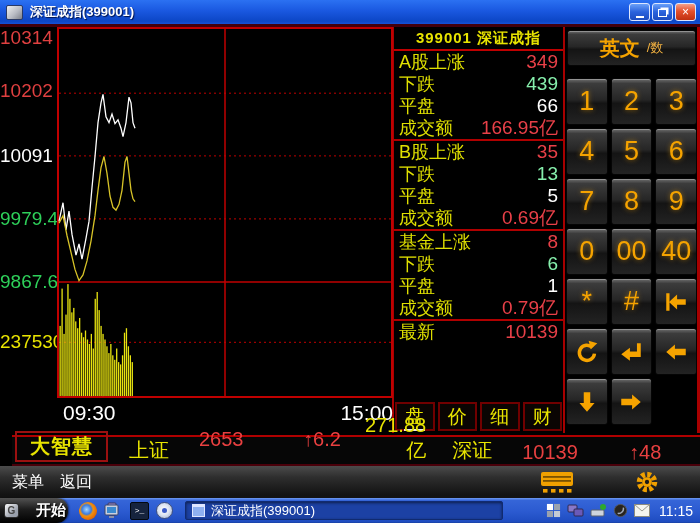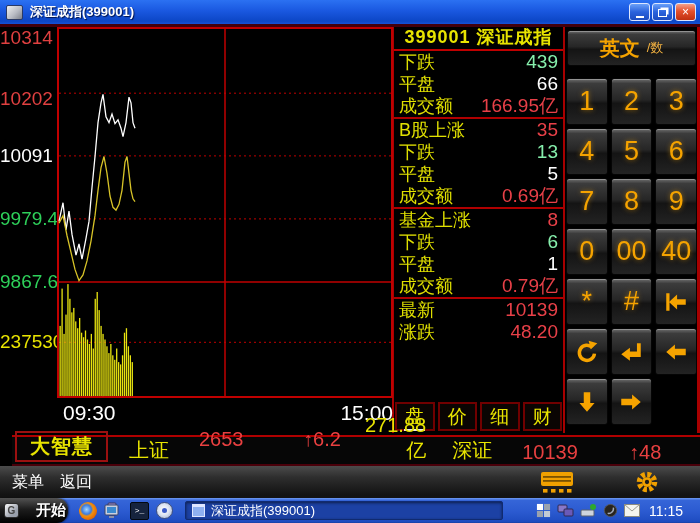--- a/index.html
+++ b/index.html
@@ -31,21 +31,21 @@
   
   .axis-label{position:absolute;left:0;width:54px;height:22px;font-size:19px;text-align:left;line-height:22px;}
   .al-red{color:#e04040}.al-white{color:#fff}.al-green{color:#2ed05a}.al-yellow{color:#e8e400}
   .chart-plot{position:absolute;left:57px;top:27px;width:336px;height:371px;background:#000;}
   .time-axis{position:absolute;left:61px;top:399px;width:336px;height:28px;color:#fff;font-size:21px;}
   .time-start{position:absolute;left:2px;top:2px;}
   .time-end{position:absolute;right:4px;top:2px;}
 
   
   .qpanel{position:absolute;left:394px;top:27px;width:169px;height:406px;}
-  .qheader{height:22px;line-height:21px;text-align:center;color:#e8e400;font-size:18px;font-weight:bold;
+  .qheader{height:22px;line-height:21px;text-align:center;color:#e8e400;font-size:15px;font-weight:bold;
     border-bottom:2px solid #c00000;letter-spacing:1px;}
   .qgroup{border-bottom:2px solid #b00000;}
   .qgroup.last{border-bottom:none;}
   .qrow{height:22px;display:flex;justify-content:space-between;align-items:center;padding:0 5px;}
   .qrow .lbl{color:#e0e000;font-size:18px;}
   .qrow .val{font-size:19px;}
   .v-red{color:#e84048}.v-green{color:#86efac}.v-white{color:#fff}
   .tabs{position:absolute;left:1px;right:1px;top:375px;height:29px;display:flex;gap:3px;}
   .tab{flex:1;border:2px solid #700000;background:#0a0503;color:#e8e400;font-size:19px;
     display:flex;align-items:center;justify-content:center;box-sizing:border-box;}
@@ -101,21 +101,21 @@
     background:radial-gradient(circle at 42% 42%,#a8d8ff 0%,#3a7ce0 32%,#f09010 45%,#e05e00 78%,#a84000 100%);}
   .ql-term{width:17px;height:16px;border-radius:2px;background:#16243e;border:1px solid #020810;
     color:#fff;font-size:8px;font-family:"Liberation Mono",monospace;display:flex;align-items:center;justify-content:center;}
   .ql-cd{width:17px;height:17px;border-radius:50%;background:radial-gradient(circle at 45% 45%,#ffffff 0%,#dfe6f2 45%,#8fa4cc 100%);
     border:1px solid #44527c;display:flex;align-items:center;justify-content:center;box-sizing:border-box;}
   .ql-cd i{display:block;width:5px;height:5px;border-radius:50%;background:#3a5ac8;}
   .task-btn{margin-left:12px;width:318px;height:19px;background:#1c41a4;border:1px solid #102a70;
     border-radius:2px;box-shadow:inset 0 1px 3px rgba(0,0,0,.55);color:#fff;font-size:13px;
     display:flex;align-items:center;gap:6px;padding:0 6px;box-sizing:border-box;}
   .task-win-icon{width:11px;height:9px;border:1px solid #dfe6ff;border-top:3px solid #dfe6ff;background:#8fb0f0;}
-  .tray{margin-left:auto;display:flex;align-items:center;gap:6px;padding-right:17px;}
+  .tray{margin-left:auto;display:flex;align-items:center;gap:6px;padding-right:7px;}
   .tray-clock{color:#fff;font-size:14px;margin-left:3px;}
 </style>
 </head>
 <body>
 
 <div class="stage">
 
   <div class="titlebar">
     <div class="title-icon"></div>
     <div class="title-text">深证成指(399001)</div>
@@ -131,21 +131,21 @@
         </div>
     </div>
   </div>
 
   <div class="top-border"></div>
   <div class="right-border"></div>
   <div class="vsep-chart"></div>
   <div class="vsep-panel"></div>
 
   <div class="axis-label al-red" style="top:27px">10314</div>
-  <div class="axis-label al-red" style="top:88px">10202</div>
+  <div class="axis-label al-red" style="top:80px">10202</div>
   <div class="axis-label al-white" style="top:145px">10091</div>
   <div class="axis-label al-green" style="top:208px">9979.4</div>
   <div class="axis-label al-green" style="top:271px">9867.6</div>
   <div class="axis-label al-yellow" style="top:331px">237530</div>
 
   <div class="chart-plot">
     <svg id="chartsvg" width="336" height="371" viewBox="0 0 336 371">
         <line x1="2" y1="66.2" x2="334" y2="66.2" stroke="#c00000" stroke-width="1" stroke-dasharray="2 3"></line>
         <line x1="2" y1="128.9" x2="334" y2="128.9" stroke="#c00000" stroke-width="1" stroke-dasharray="2 3"></line>
         <line x1="2" y1="191.9" x2="334" y2="191.9" stroke="#c00000" stroke-width="1" stroke-dasharray="2 3"></line>
@@ -198,20 +198,24 @@
   <div class="time-axis">
     <span class="time-start">09:30</span>
     <span class="time-end">15:00</span>
   </div>
 
   <div class="qpanel">
     <div class="qheader">399001  深证成指</div>
 
     <div class="qgroup">
       <div class="qrow">
+          <span class="lbl">A股上涨</span>
+          <span class="val v-red">349</span>
+        </div>
+      <div class="qrow">
           <span class="lbl">下跌</span>
           <span class="val v-green">439</span>
         </div>
       <div class="qrow">
           <span class="lbl">平盘</span>
           <span class="val v-white">66</span>
         </div>
       <div class="qrow">
           <span class="lbl">成交额</span>
           <span class="val v-red">166.95亿</span>
@@ -253,24 +257,20 @@
       <div class="qrow">
           <span class="lbl">成交额</span>
           <span class="val v-red">0.79亿</span>
         </div>
     </div>
 
     <div class="qgroup last">
       <div class="qrow">
           <span class="lbl">最新</span>
           <span class="val v-red">10139</span>
-        </div>
-      <div class="qrow">
-          <span class="lbl">涨跌</span>
-          <span class="val v-red">48.20</span>
         </div>
     </div>
 
     <div class="tabs">
       <div class="tab active">
           <span class="t-inner">盘</span>
         </div>
       <div class="tab">
           <span class="t-inner">价</span>
         </div>

